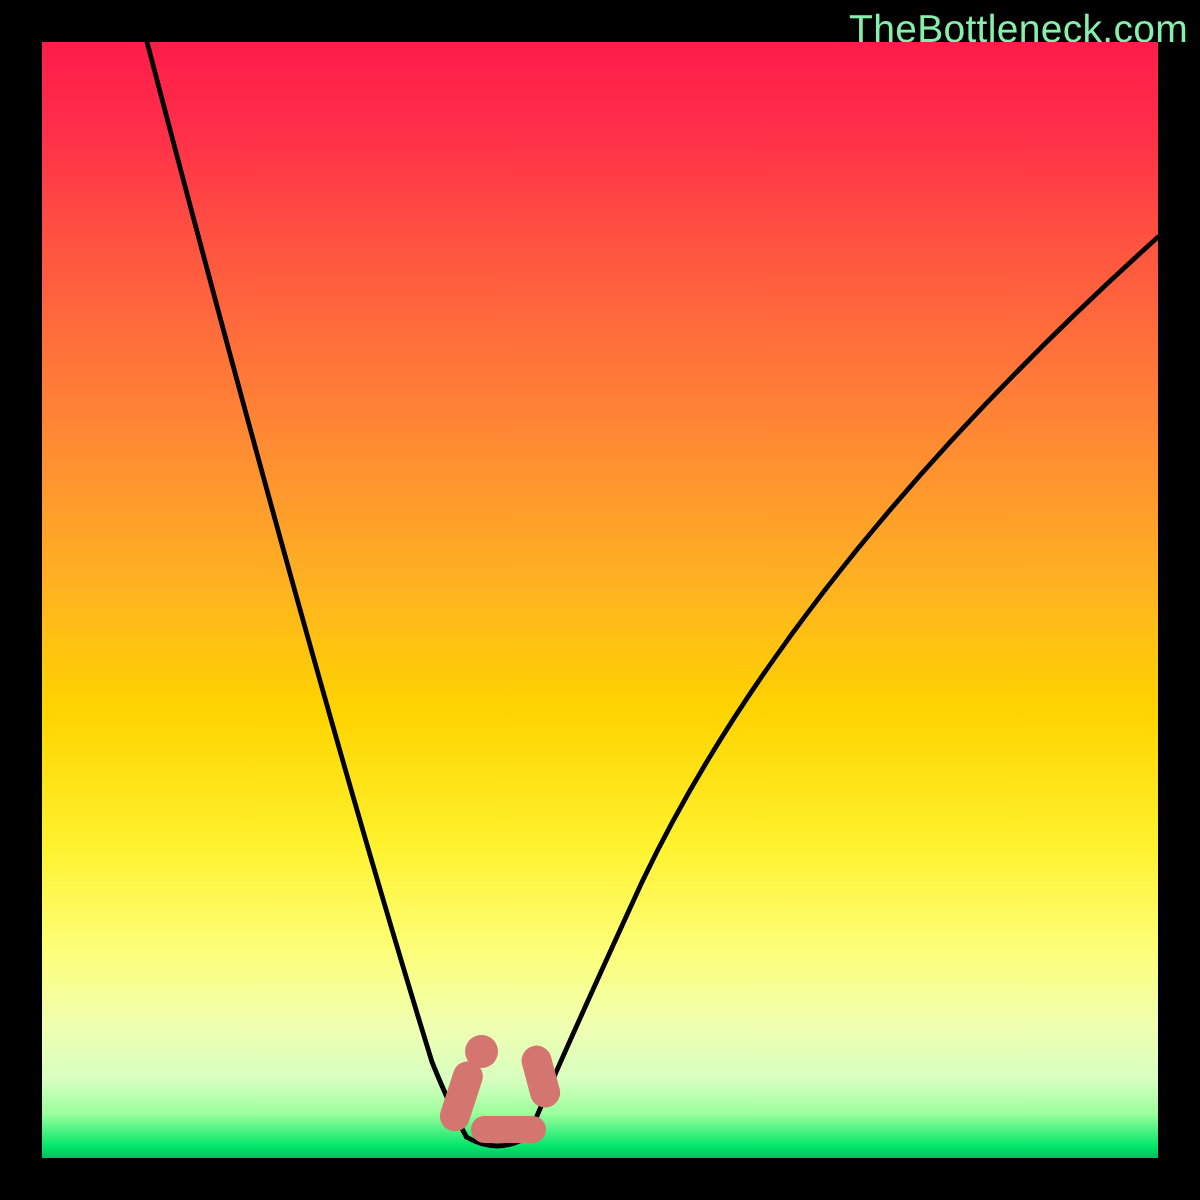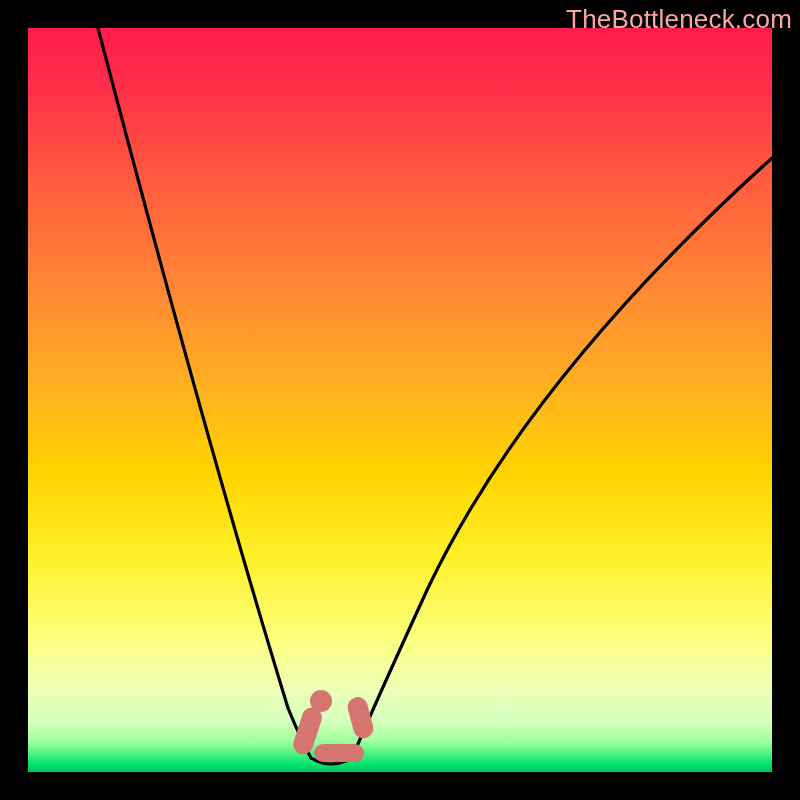--- a/index.html
+++ b/index.html
@@ -36,21 +36,21 @@
       #d7ffc0 93%,
       #9cff9c 96%,
       #00e56a 99%,
       #00c060 100%
     );
   }
   .watermark {
     position: absolute;
     top: 4px;
     right: 8px;
-    color: #fca5a5;
+    color: #86efac;
     font-size: 26px;
     font-weight: 400;
     letter-spacing: 0.2px;
     user-select: none;
   }
   svg.curve {
     position: absolute;
     inset: 0;
   }
   .marker {

